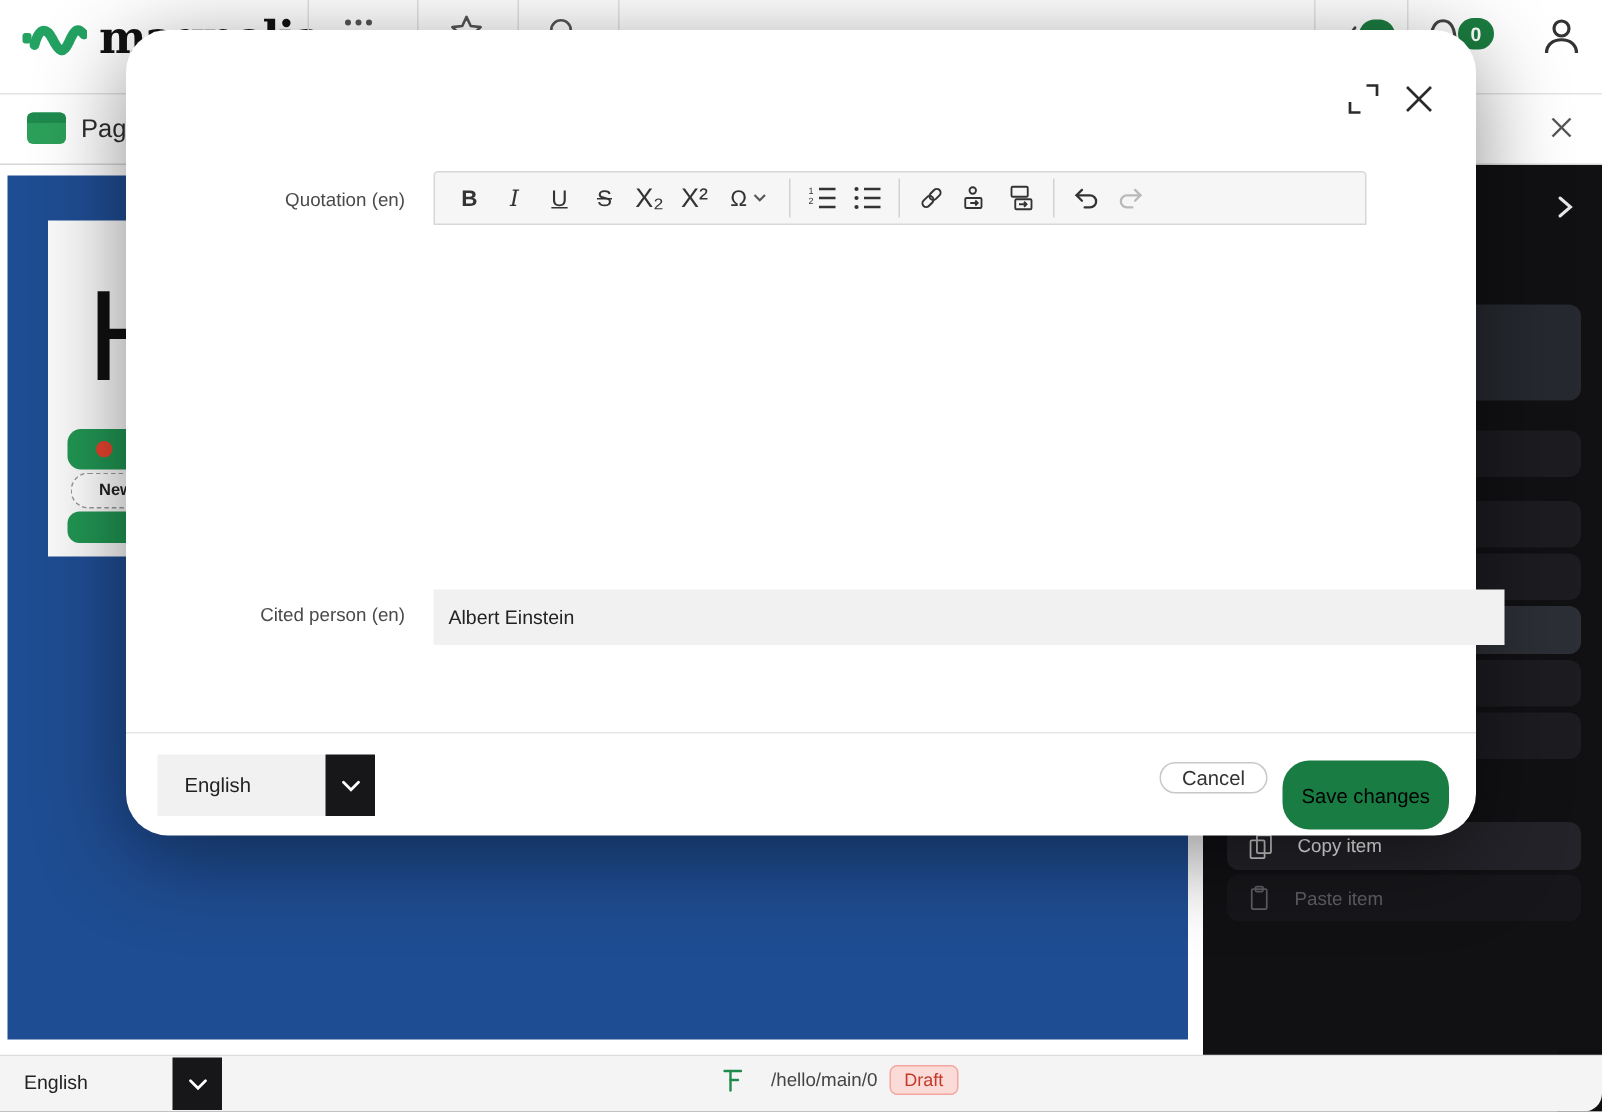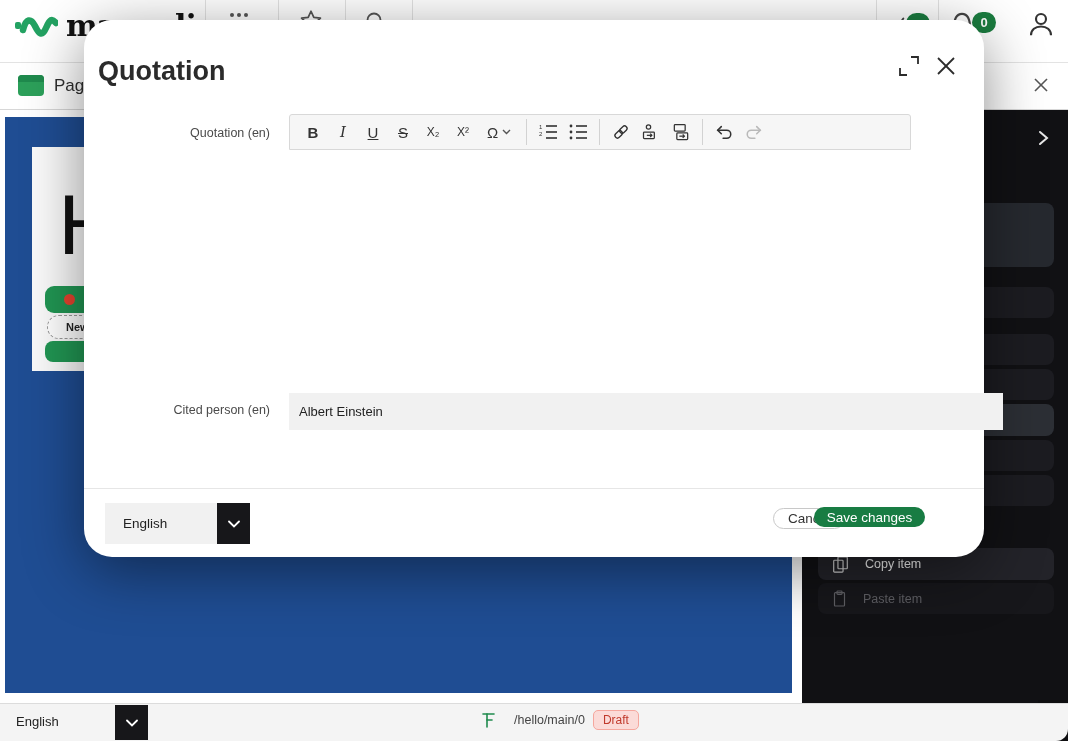--- a/index.html
+++ b/index.html
@@ -67,34 +67,34 @@
   .dlg-label { position:absolute; left:0; width:186px; text-align:right; font-size:12.5px; color:#4a4a4a; }
   .rte { position:absolute; left:205px; top:94px; width:622px; }
   .rte-toolbar { height:36px; background:#F6F6F6; border:1px solid #D8D8D8; border-radius:3px 3px 0 0;
                  display:flex; align-items:center; padding:0 8px; }
   .rte-btn { width:30px; height:28px; display:flex; align-items:center; justify-content:center;
              font-size:15px; color:#333; background:none; border:none; cursor:pointer; }
   .rte-btn.b { font-weight:700; }
   .rte-btn.i { font-family:"DejaVu Serif", serif; font-style:italic; }
   .rte-btn.u { text-decoration:underline; }
   .rte-btn.s { text-decoration:line-through; }
-  .rte-btn.sm { font-size:12px; }
+  .rte-btn.sm { font-size:18px; }
   .rte-sep { width:1px; height:26px; background:#d2d2d2; margin:0 6px; }
   .rte-btn.dim { color:#b9b9b9; }
   .rte-body { height:232px; background:#EFEFEF; padding:15px 10px; font-size:13px; color:#3c3c3c; outline:none; }
   .cited-input { position:absolute; left:205px; top:373px; width:714px; height:37px; background:#F1F1F1;
                  display:flex; align-items:center; padding-left:10px; font-size:13px; color:#222; }
   .dlg-divider { position:absolute; left:0; top:468px; width:100%; height:1px; background:#e6e6e6; }
   .lang-select { position:absolute; left:21px; top:483px; height:41px; display:flex; cursor:pointer; }
   .lang-txt { width:112px; background:#F1F1F1; display:flex; align-items:center; padding-left:18px; font-size:13.5px; color:#222; }
   .lang-btn { width:33px; background:#17171A; display:flex; align-items:center; justify-content:center; }
   .cancel-btn { position:absolute; left:689px; top:488px; width:72px; height:21px; border:1px solid #c8c8c8; background:#fff;
                 border-radius:18px; font-size:13.5px; color:#333; cursor:pointer; }
-  .save-btn { position:absolute; left:730px; top:487px; width:111px; height:20px; border:none; background:#187C43;
-              border-radius:18px; font-size:13.5px; color:#ffffff; cursor:pointer; }
+  .save-btn { position:absolute; left:771px; top:487px; width:111px; height:46px; border:none; background:#187C43;
+              border-radius:18px; font-size:13.5px; color:#000000; cursor:pointer; }
   svg { display:block; }
 </style>
 </head>
 <body>
 
 <div class="canvas">
 
   <header class="topbar">
     <div class="logo">
       <span>
@@ -237,21 +237,20 @@
             <line x1="5" y1="2" x2="5" y2="15"></line>
             <line x1="5" y1="8" x2="10" y2="8"></line>
         </svg>
       </span>
       <span class="sb-path">/hello/main/0</span>
       <span class="draft-badge">Draft</span>
     </div>
   </footer>
 
   <section class="dialog">
-    <h1 class="dlg-title">Quotation</h1>
     <span class="dlg-expand">
       <svg width="26" height="26" viewBox="0 0 26 26" fill="none" stroke="#2b2b2b" stroke-width="1.8">
         <polyline points="15,4 22,4 22,11"></polyline>
           <polyline points="11,22 4,22 4,15"></polyline>
       </svg>
     </span>
     <span class="dlg-close">
       <svg width="28" height="28" viewBox="0 0 28 28" stroke="#2b2b2b" stroke-width="1.8">
         <line x1="6" y1="6" x2="22" y2="22"></line>
           <line x1="22" y1="6" x2="6" y2="22"></line>

